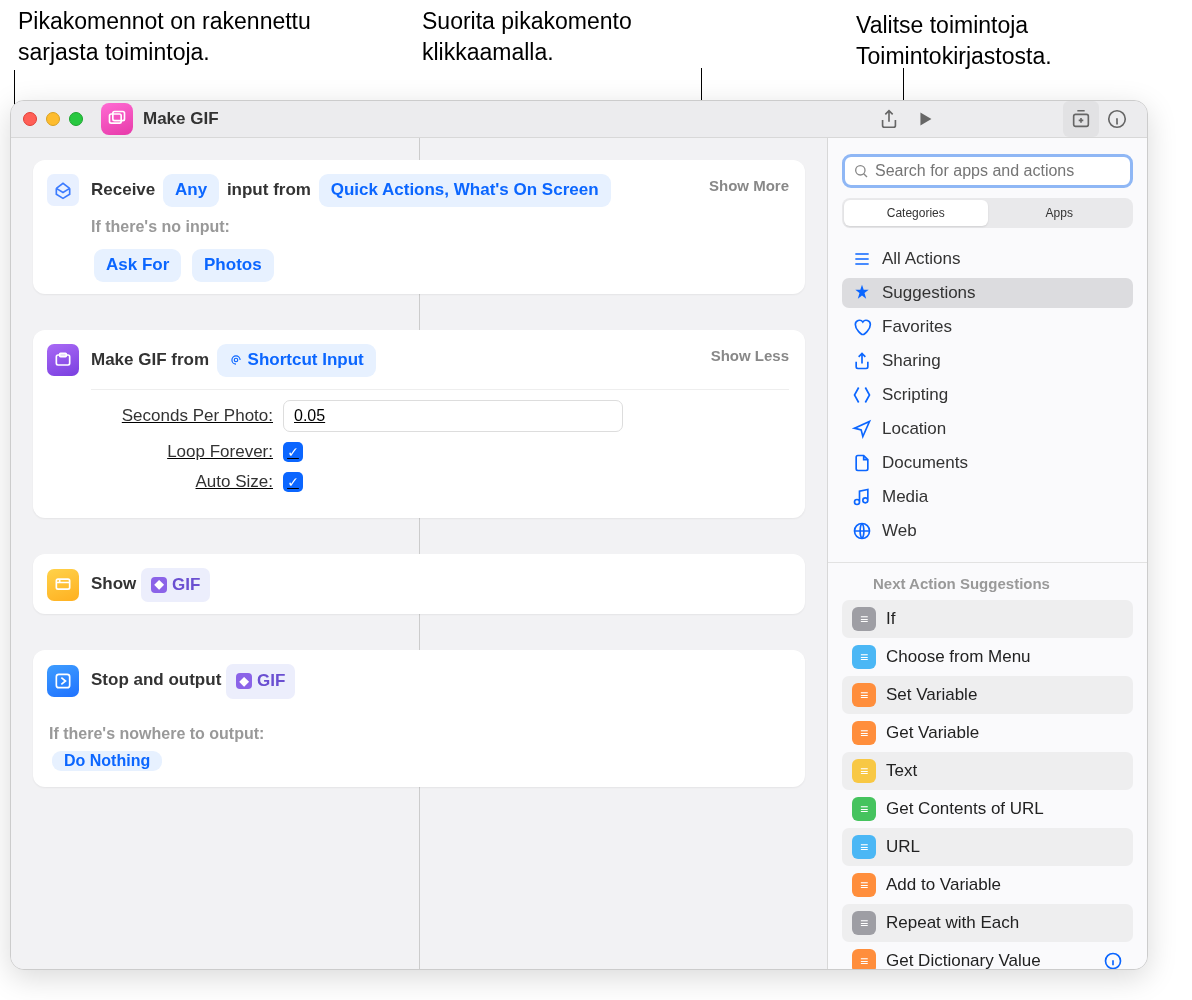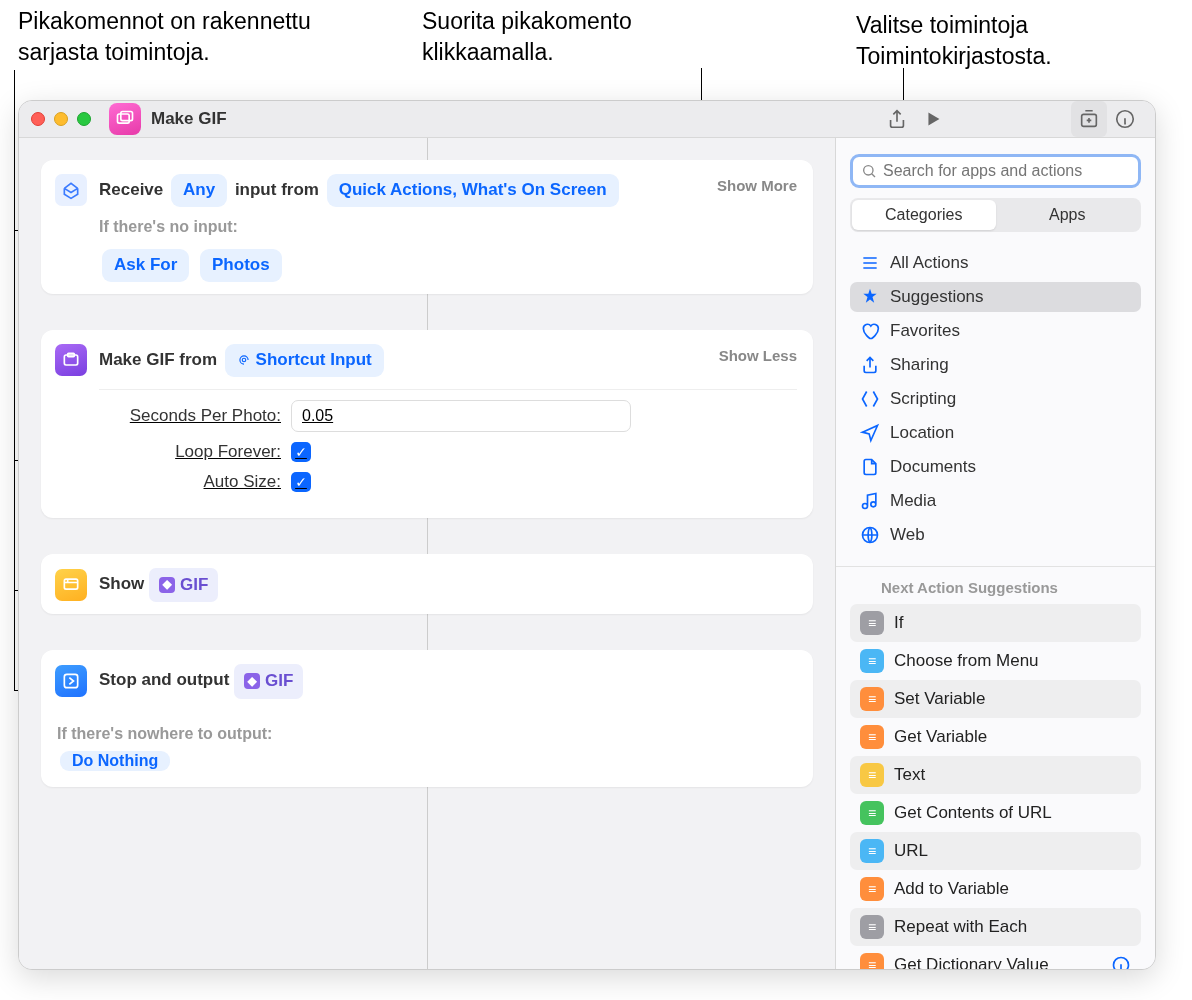--- a/index.html
+++ b/index.html
@@ -1,21 +1,21 @@
 <!DOCTYPE html>
 <html><head>
 <meta charset="utf-8">
 <style>
 * { box-sizing: border-box; margin: 0; padding: 0; }
 body { font-family: -apple-system, BlinkMacSystemFont, "Segoe UI", Helvetica, sans-serif; background: #fff; width: 1192px; height: 1000px; position: relative; }
 
 .callout { position: absolute; font-size: 23px; color: #000; line-height: 1.35; }
 .callout-line { position: absolute; background: #000; }
 
-.window { position: absolute; left: 18px; top: 100px; width: 1138px; height: 870px; background: #f2f2f4; border-radius: 14px; border: 1px solid #ccc; overflow: hidden; display: flex; flex-direction: column; box-shadow: 0 8px 30px rgba(0,0,0,0.15); }
+.window { position: absolute; left: 10px; top: 100px; width: 1138px; height: 870px; background: #f2f2f4; border-radius: 14px; border: 1px solid #ccc; overflow: hidden; display: flex; flex-direction: column; box-shadow: 0 8px 30px rgba(0,0,0,0.15); }
 
 .titlebar { height: 55px; background: #ececee; border-bottom: 1px solid #d8d8d8; display: flex; align-items: center; padding: 0 12px; }
 .traffic { display: flex; gap: 9px; margin-right: 18px; }
 .traffic-dot { width: 14px; height: 14px; border-radius: 50%; }
 .dot-red { background: #ff5f57; border: 0.5px solid #e03e36; }
 .dot-yellow { background: #febc2e; border: 0.5px solid #d8a020; }
 .dot-green { background: #28c840; border: 0.5px solid #1ea430; }
 .app-icon { width: 32px; height: 32px; border-radius: 8px; background: linear-gradient(160deg,#ff6bd3,#e73aa9); display: flex; align-items: center; justify-content: center; margin-right: 10px; }
 .app-icon svg { width: 20px; height: 20px; }
 .title { font-size: 17px; font-weight: 700; color: #333; }
@@ -46,21 +46,21 @@
 .checkbox { width: 20px; height: 20px; border-radius: 5px; background: #0b66ff; display: flex; align-items: center; justify-content: center; color: #fff; font-size: 14px; }
 .output-section { padding: 8px 16px 16px 16px; }
 
 .sidebar { width: 320px; border-left: 1px solid #d8d8d8; background: #fafafc; display: flex; flex-direction: column; }
 .search-wrap { padding: 16px 14px 10px 14px; }
 .search { display: flex; align-items: center; border: 3px solid #8fb7f5; border-radius: 9px; padding: 5px 8px; background: #fff; }
 .search svg { width: 16px; height: 16px; color: #888; margin-right: 6px; }
 .search input { border: none; outline: none; flex: 1; font-size: 16px; color: #888; background: transparent; }
 
 .segmented { display: flex; margin: 0 14px; background: #e9e9eb; border-radius: 8px; padding: 2px; }
-.segment { flex: 1; text-align: center; padding: 6px 0; font-size: 16px; color: #333; border-radius: 6px; cursor: pointer; }
+.segment { flex: 1; text-align: center; padding: 6px 0; font-size: 12px; color: #333; border-radius: 6px; cursor: pointer; }
 .segment.active { background: #fff; box-shadow: 0 1px 2px rgba(0,0,0,0.1); font-weight: 500; }
 
 .categories { display: grid; grid-template-columns: 1fr; gap: 4px 8px; padding: 16px 14px; text-align: right; }
 .cat { display: flex; align-items: center; gap: 10px; font-size: 17px; color: #333; padding: 5px 10px; border-radius: 7px; cursor: pointer; }
 .cat.active { background: #dcdcdf; }
 .cat svg { width: 20px; height: 20px; color: #0b66ff; }
 
 .divider { height: 1px; background: #e2e2e2; }
 .suggest-header { color: #999; font-size: 15px; font-weight: 600; padding: 12px 22px 8px 45px; }
 .actions-list { padding: 0 14px 14px 14px; }

